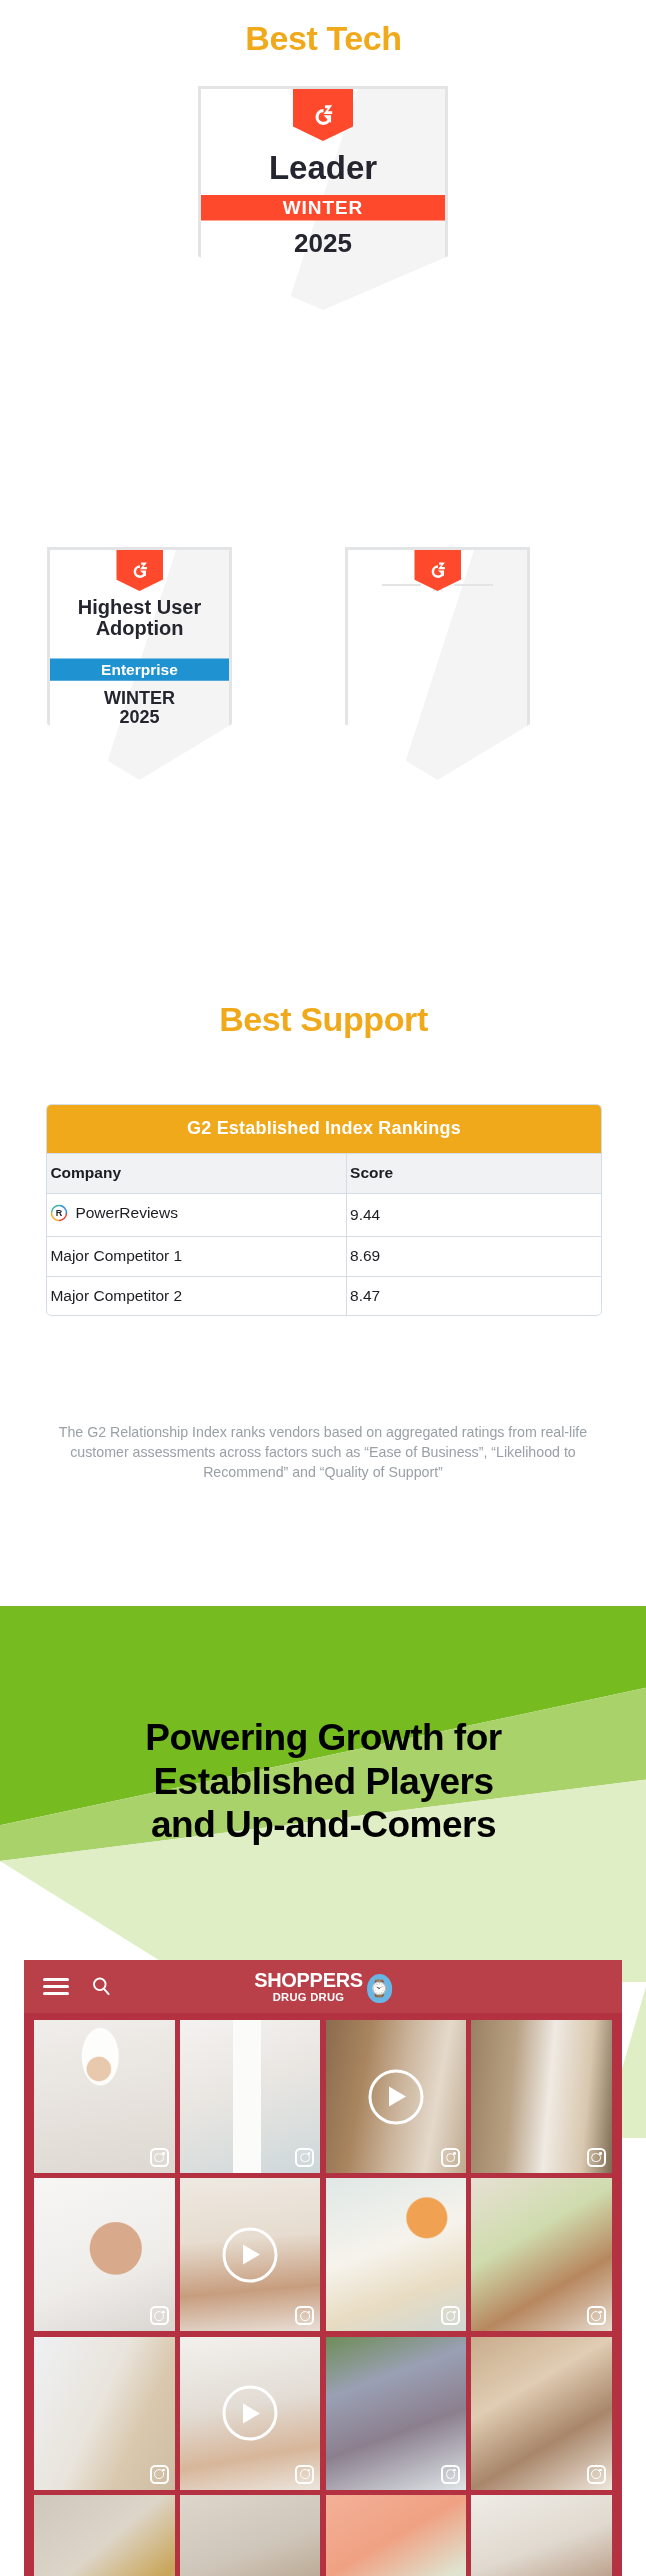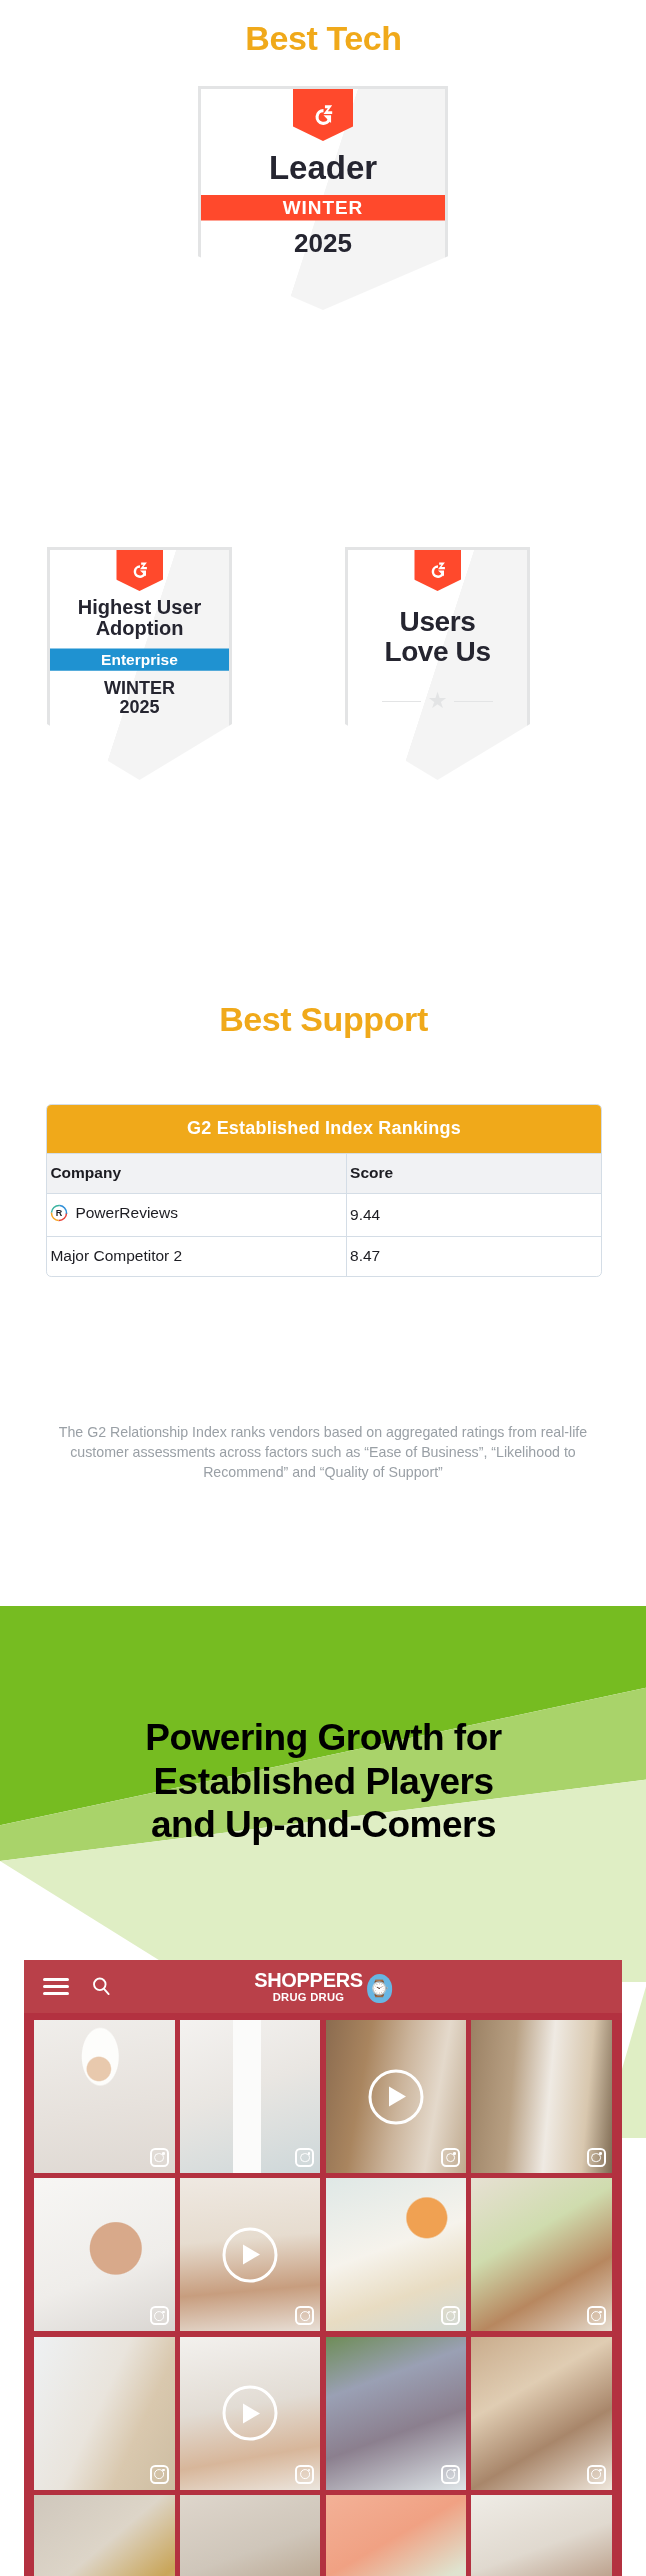--- a/index.html
+++ b/index.html
@@ -80,21 +80,21 @@
   #badge-leader .g2-main-text{ margin-top:62px; font-size:33px; }
   #badge-leader .g2-band-wrap{ margin-top:8.6px; width:100%; left:-7.8px; width:calc(100% + 15.5px); }
   #badge-leader .band-inner{ background:#ff492c; height:26px; font-size:19px; letter-spacing:0.9px; }
   #badge-leader .g2-sub{ margin-top:8.6px; font-size:26px; }
 
   
   #badge-adoption{ left:47px; top:547px; width:185px; }
   #badge-adoption .g2-shield{ height:233px; }
   #badge-adoption .g2-ribbon-top{ width:47px; height:41px; }
   #badge-adoption .g2-main-text{ margin-top:47px; font-size:20px; }
-  #badge-adoption .g2-band-wrap{ margin-top:9px; left:-7.8px; width:calc(100% + 15.5px); }
+  #badge-adoption .g2-band-wrap{ margin-top:19px; left:-7.8px; width:calc(100% + 15.5px); }
   #badge-adoption .band-inner{ background:#1f92d1; height:22.4px; font-size:15.5px; }
   #badge-adoption .g2-sub{ margin-top:7.8px; font-size:18px; }
 
   #badge-love{ left:345px; top:547px; width:185px; }
   #badge-love .g2-shield{ height:233px; }
   #badge-love .g2-ribbon-top{ width:47px; height:41px; }
   #badge-love .g2-main-text{ margin-top:57px; font-size:28px; letter-spacing:-0.4px; }
   #badge-love .love-divider{
     position:relative; z-index:2;
     margin-top:24px;
@@ -304,24 +304,20 @@
 
 <div id="badge-love" class="g2-badge">
   <div class="g2-shield">
     <div class="gloss"></div>
     <div class="g2-ribbon-top">
       <svg class="g2-logo" width="23" height="23" viewBox="0 0 40 40" aria-hidden="true">
         <path fill="#ffffff" d="M22 6h10l-6 8h6v4h-12l6-8h-4z"></path>
         <path fill="#ffffff" d="M20 11a11 11 0 1 0 10.5 14.2l-4.3-1.4A6.6 6.6 0 1 1 20 15.4z"></path>
         <path fill="#ffffff" d="M20 19.8h10.4v10.4z"></path>
       </svg>
-    </div>
-    <div class="g2-main-text">
-      <div>Users</div>
-      <div>Love Us</div>
     </div>
     <div class="love-divider">
       <span class="rule"></span>
       <span class="love-star">★</span>
       <span class="rule"></span>
     </div>
   </div>
 </div>
 
 <div id="best-support-title" class="section-title">Best Support</div>
@@ -349,20 +345,24 @@
               <circle cx="12" cy="12" r="10" fill="none" stroke="#3bb3a0" stroke-width="2" stroke-dasharray="16 47" stroke-dashoffset="-32"></circle>
               <circle cx="12" cy="12" r="10" fill="none" stroke="#2f8fd8" stroke-width="2" stroke-dasharray="16 47" stroke-dashoffset="-48"></circle>
               <text x="12" y="16.6" text-anchor="middle" font-size="12" font-weight="bold" fill="#1c1c22" font-family="'Liberation Sans', sans-serif">R</text>
             </svg>
             <span>PowerReviews</span>
           </span>
         </td>
         <td>9.44</td>
       </tr>
       <tr>
+        <td>Major Competitor 1</td>
+        <td>8.69</td>
+      </tr>
+      <tr>
         <td>Major Competitor 2</td>
         <td>8.47</td>
       </tr>
     </tbody>
   </table>
 </div>
 
 <div id="table-note">The G2 Relationship Index ranks vendors based on aggregated ratings from real-life customer assessments across factors such as “Ease of Business”, “Likelihood to Recommend” and “Quality of Support”</div>
 
 <div id="green-hero">

